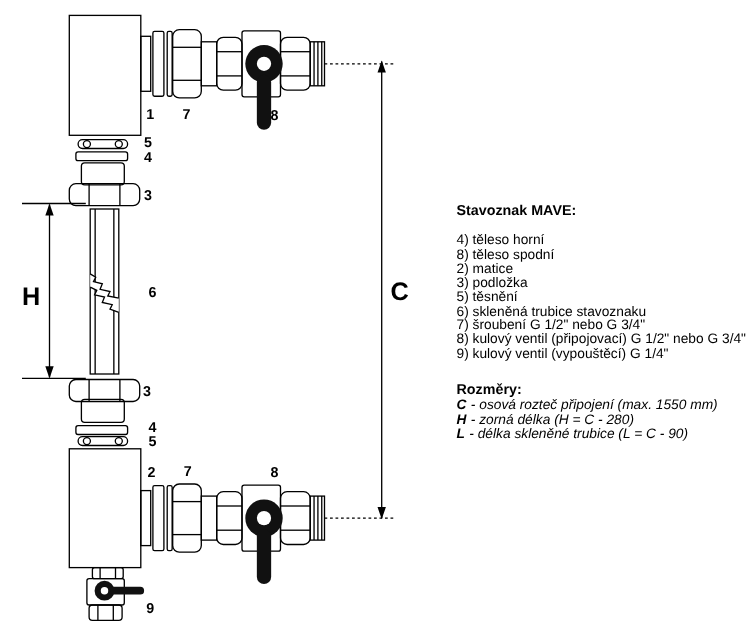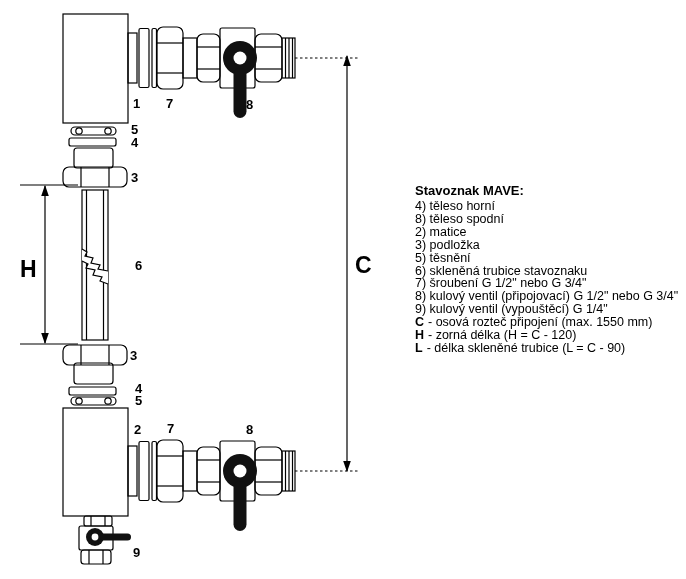--- a/index.html
+++ b/index.html
@@ -2,24 +2,24 @@
 <html><head>
 <meta charset="utf-8">
 <style>
   html,body{margin:0;padding:0;background:#fff;}
   #stage{position:relative;width:686px;height:579px;background:#ffffff;overflow:hidden;
          font-family:"Liberation Sans",sans-serif;color:#000;}
   #diagram-svg{position:absolute;left:0;top:0;}
   .part-label{font-family:"Liberation Sans",sans-serif;font-size:13px;font-weight:bold;fill:#000;}
   .dim-label{font-family:"Liberation Sans",sans-serif;font-size:23px;font-weight:bold;fill:#000;}
   .info{position:absolute;left:415px;top:184px;width:268px;font-size:12.5px;line-height:12.9px;}
-  .info-title{font-size:13px;font-weight:bold;line-height:13px;margin-bottom:3px;}
+  .info-title{font-size:13px;font-weight:bold;line-height:13px;margin-bottom:15px;}
   .legend-item{white-space:nowrap;}
   .dims-title{margin-top:19px;margin-bottom:2px;}
-  .dim-row{white-space:nowrap;}
+  .dim-row{white-space:nowrap;font-style:italic;}
   .dim-key{font-weight:bold;margin-right:4px;}
 </style>
 </head>
 <body>
 
 <div id="stage">
 
   <svg id="diagram-svg" width="400" height="579" viewBox="0 0 400 579">
     <defs>
       <g id="fitting" stroke="#000" stroke-width="1.2" fill="none">
@@ -145,24 +145,25 @@
     <div class="legend-item">4) těleso horní</div>
     <div class="legend-item">8) těleso spodní</div>
     <div class="legend-item">2) matice</div>
     <div class="legend-item">3) podložka</div>
     <div class="legend-item">5) těsnění</div>
     <div class="legend-item">6) skleněná trubice stavoznaku</div>
     <div class="legend-item">7) šroubení G 1/2" nebo G 3/4"</div>
     <div class="legend-item">8) kulový ventil (připojovací) G 1/2" nebo G 3/4"</div>
     <div class="legend-item">9) kulový ventil (vypouštěcí) G 1/4"</div>
 
+    <div class="info-title dims-title">Rozměry:</div>
     <div class="dim-row">
       <span class="dim-key">C</span><span class="dim-text">- osová rozteč připojení (max. 1550 mm)</span>
     </div>
     <div class="dim-row">
-      <span class="dim-key">H</span><span class="dim-text">- zorná délka (H = C - 120)</span>
+      <span class="dim-key">H</span><span class="dim-text">- zorná délka (H = C - 280)</span>
     </div>
     <div class="dim-row">
       <span class="dim-key">L</span><span class="dim-text">- délka skleněné trubice (L = C - 90)</span>
     </div>
   </div>
 
 </div>
 
 </body></html>

